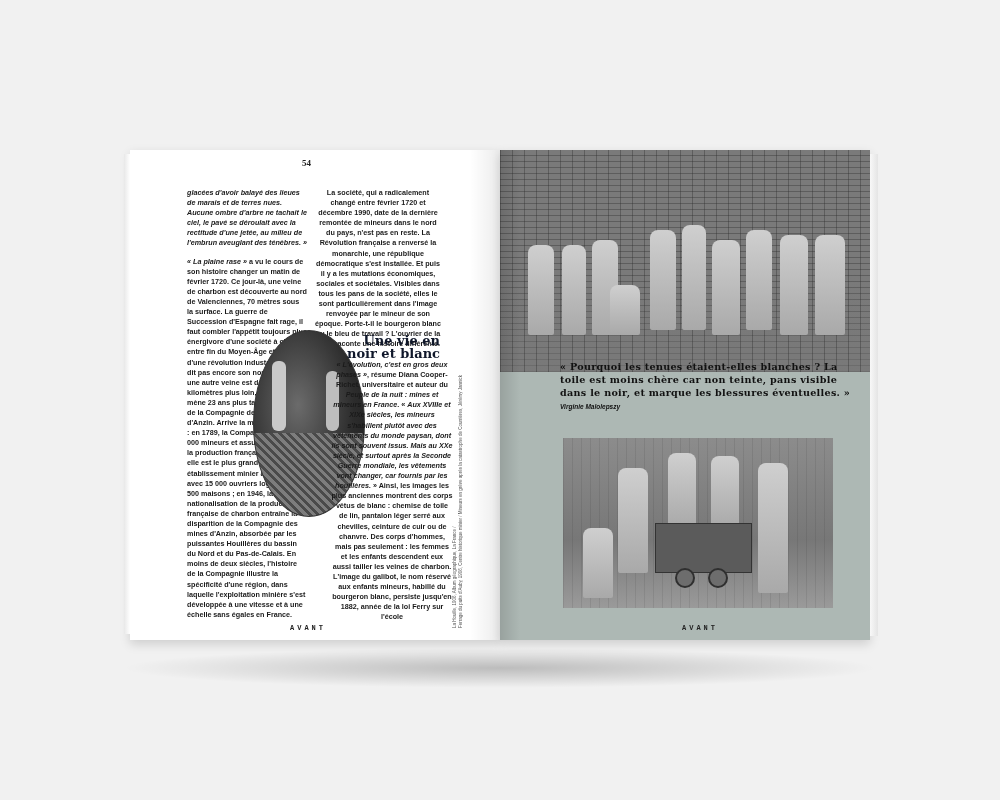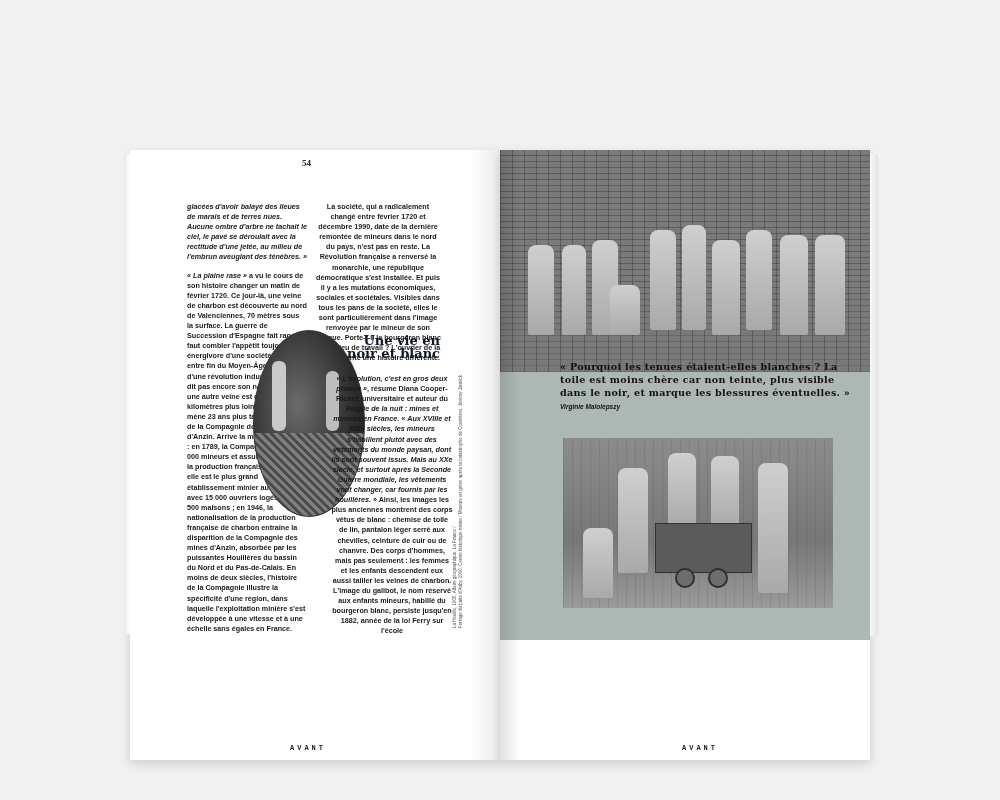--- a/index.html
+++ b/index.html
@@ -1,26 +1,26 @@
 <!DOCTYPE html>
 <html><head>
 <meta charset="utf-8">
 <style>
   html,body{margin:0;padding:0;}
   body{width:1000px;height:800px;background:#f1f1f1;position:relative;overflow:hidden;font-family:"Liberation Sans",sans-serif;}
   .shadow{position:absolute;left:120px;top:648px;width:760px;height:40px;background:radial-gradient(ellipse at center,rgba(0,0,0,0.22),rgba(0,0,0,0) 70%);}
-  .page{position:absolute;top:150px;height:610px;box-shadow:0 4px 10px rgba(0,0,0,0.15);}
+  .page{position:absolute;top:150px;height:490px;box-shadow:0 4px 10px rgba(0,0,0,0.15);}
   .left{left:130px;width:370px;background:#ffffff;}
   .left .stack{position:absolute;left:-6px;top:4px;width:6px;height:480px;background:linear-gradient(90deg,#e8e8e8,#ffffff);}
   .right{left:500px;width:370px;background:#ffffff;}
   .right .stack{position:absolute;right:-8px;top:4px;width:8px;height:482px;background:linear-gradient(90deg,#f8f8f8,#e4e4e4);}
   .gutter-l{position:absolute;right:0;top:0;width:30px;height:100%;background:linear-gradient(90deg,rgba(0,0,0,0),rgba(0,0,0,0.08));}
   .gutter-r{position:absolute;left:0;top:0;width:20px;height:100%;background:linear-gradient(90deg,rgba(0,0,0,0.12),rgba(0,0,0,0));z-index:3;}
   .pagenum{position:absolute;top:8px;left:172px;font-family:"Liberation Serif",serif;font-size:9px;font-weight:bold;color:#222;}
-  .col{position:absolute;font-size:7.2px;line-height:10.1px;color:#1a1a1a;font-weight:bold;margin-top:14px;}
+  .col{position:absolute;font-size:7.2px;line-height:10.1px;color:#1a1a1a;font-weight:bold;}
   .col p{margin:0 0 8px 0;}
   .it{font-style:italic;}
   .c1{left:57px;top:38px;width:120px;}
   .c2{left:184px;top:38px;width:128px;text-align:center;}
   .c3{left:201px;top:210px;width:122px;text-align:center;}
   .oval{position:absolute;left:123px;top:180px;width:110px;height:185px;border-radius:50%;background:radial-gradient(ellipse at 40% 40%,#6b6b6b,#2c2c2c 60%,#1b1b1b);overflow:hidden;border:1px solid #333;}
   .oval .ground{position:absolute;left:0;bottom:0;width:100%;height:45%;background:repeating-linear-gradient(45deg,#7d7d7d 0 3px,#4a4a4a 3px 6px);}
   .oval .fig1{position:absolute;left:18px;top:30px;width:14px;height:70px;background:#c9c9c9;border-radius:6px;}
   .oval .fig2{position:absolute;left:72px;top:40px;width:13px;height:60px;background:#bdbdbd;border-radius:6px;}
   .heading{position:absolute;left:210px;top:184px;width:100px;font-family:"DejaVu Serif",serif;font-weight:900;font-size:13px;line-height:13px;color:#0f172a;text-align:right;}
@@ -97,21 +97,21 @@
     <div class="person" style="left:212px;top:90px;width:28px;height:95px;"></div>
     <div class="person" style="left:246px;top:80px;width:26px;height:100px;"></div>
     <div class="person" style="left:280px;top:85px;width:28px;height:100px;"></div>
     <div class="person" style="left:315px;top:85px;width:30px;height:100px;"></div>
     <div class="person" style="left:110px;top:135px;width:30px;height:50px;"></div>
   </div>
 
   <div class="bluebox"></div>
 
   <div class="quote">
-    <span>« Pourquoi les tenues étaient-elles blanches ? La toile est moins chère car non teinte, plus visible dans le noir, et marque les blessures éventuelles. »</span>
+    <span>« Pourquoi les tenues étaient-elles blanches ? La toile est moins chère car non teinte, pans visible dans le noir, et marque les blessures éventuelles. »</span>
     <span class="author">Virginie Malolepszy</span>
   </div>
 
   <div class="photo2">
     <div class="person" style="left:20px;top:90px;width:30px;height:70px;"></div>
     <div class="person" style="left:55px;top:30px;width:30px;height:105px;"></div>
     <div class="person" style="left:105px;top:15px;width:28px;height:75px;"></div>
     <div class="person" style="left:148px;top:18px;width:28px;height:72px;"></div>
     <div class="person" style="left:195px;top:25px;width:30px;height:130px;"></div>
     <div class="cart"></div>

